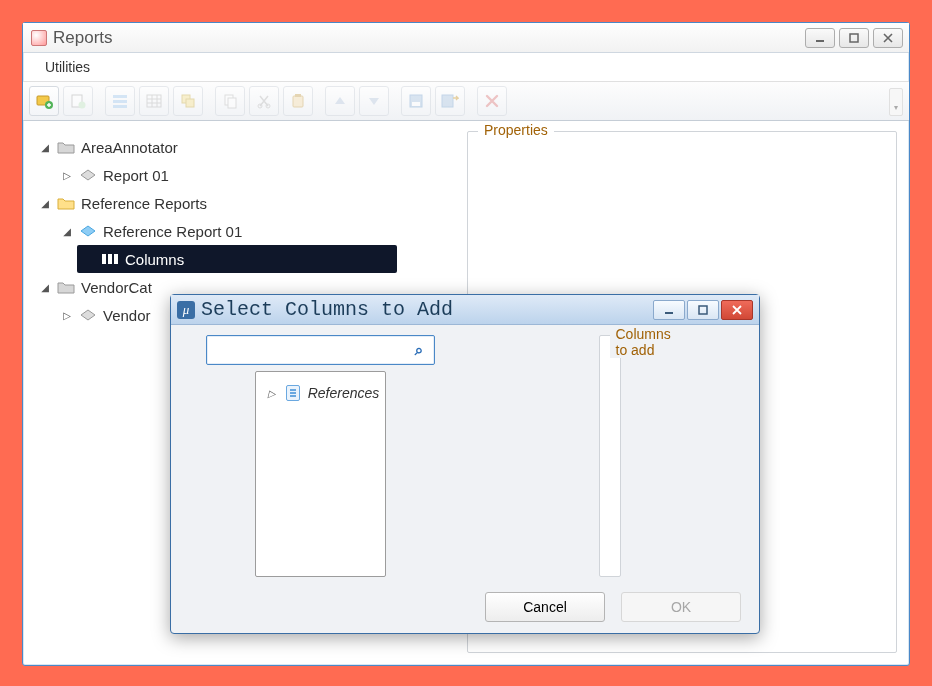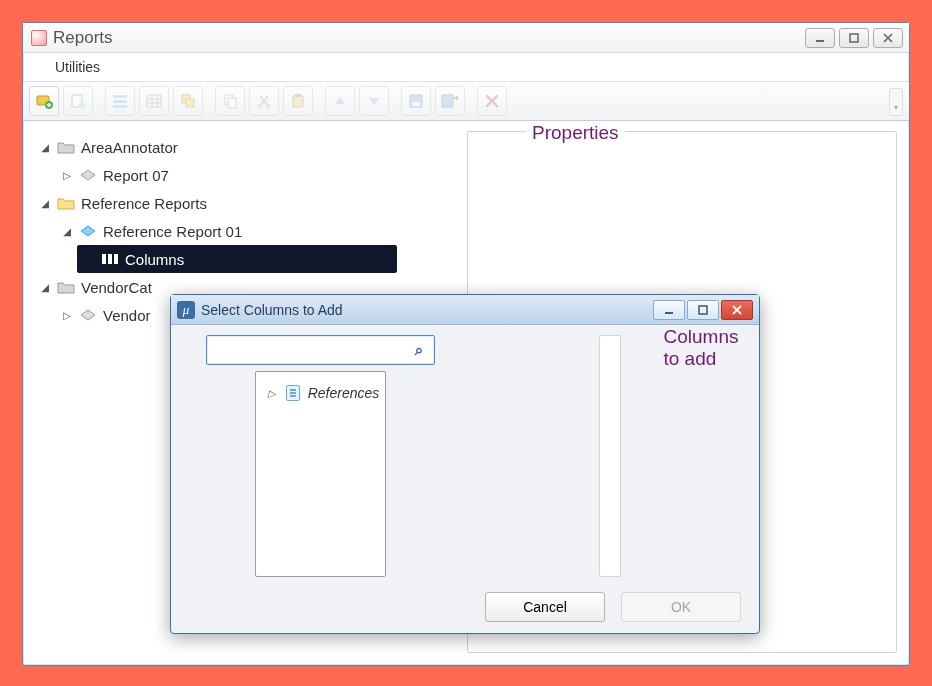--- a/index.html
+++ b/index.html
@@ -50,21 +50,21 @@
     background: linear-gradient(#fafafa,#e7e7e7);
     display: flex; align-items: center; justify-content: center;
     font-size: 11px; color: #666;
   }
   .menubar {
     height: 28px;
     padding-left: 14px;
     display: flex; align-items: center;
     color: #333;
   }
-  .menubar-item { padding: 4px 8px; margin-left: 10px; }
+  .menubar-item { padding: 4px 8px; }
   .toolbar {
     height: 40px;
     border-top: 1px solid #e0e0e0;
     border-bottom: 1px solid #c5cdd6;
     background: linear-gradient(#fdfdfd,#f0f2f5);
     display: flex;
     align-items: center;
     padding: 0 6px;
     gap: 2px;
     position: relative;
@@ -135,23 +135,22 @@
     border-radius: 2px;
     height: 100%;
     position: relative;
     padding: 14px 10px 10px 10px;
   }
   .fieldset .legend {
     position: absolute;
     top: -10px; left: 10px;
     background: #fff;
     padding: 0 6px;
-    color: #701a75;
-    font-size: 19px;
-    margin-left: 48px;
+    color: #a16207;
+    font-size: 14px;
   }
 
   
   .dialog {
     position: absolute;
     left: 170px; top: 294px;
     width: 590px; height: 340px;
     border: 1px solid #3a6ea5;
     background: #f0f2f5;
     box-shadow: 0 4px 18px rgba(0,0,0,.35);
@@ -166,21 +165,21 @@
     padding-left: 6px; padding-right: 6px;
   }
   .d-titlebar .d-icon {
     width: 18px; height: 18px;
     background: #3a6ea5;
     border-radius: 3px;
     margin-right: 6px;
     display:flex;align-items:center;justify-content:center;
     color:#fff; font-family: Georgia, serif; font-style: italic; font-size:13px;
   }
-  .d-title-text { color: #1c3d5a; font-size: 14px; }
+  .d-title-text { color: #1c3d5a; font-size: 20px; font-family: Liberation Mono, monospace; }
   .d-spacer { flex:1; }
   .d-winctl { display:flex; gap:2px; }
   .d-wbtn {
     width: 32px; height: 20px;
     border: 1px solid #8aa9cc;
     border-radius: 2px;
     background: linear-gradient(#f7fbff,#d9e6f4);
     display:flex;align-items:center;justify-content:center;
     font-size: 11px; color:#3a5a7a;
   }
@@ -388,21 +387,21 @@
           </div>
           <ul>
             <li>
               <div class="tree-row">
                 <span class="caret">▷</span>
                 <span class="tree-icon">
                   <svg width="18" height="14">
                       <path d="M2 7 L9 2 L16 7 L9 12 Z" fill="#ddd" stroke="#9a9a9a"></path>
                     </svg>
                 </span>
-                <span>Report 07</span>
+                <span>Report 01</span>
               </div>
             </li>
           </ul>
         </li>
 
         <li>
           <div class="tree-row">
             <span class="caret">◢</span>
             <span class="tree-icon">
               <svg width="18" height="14">

